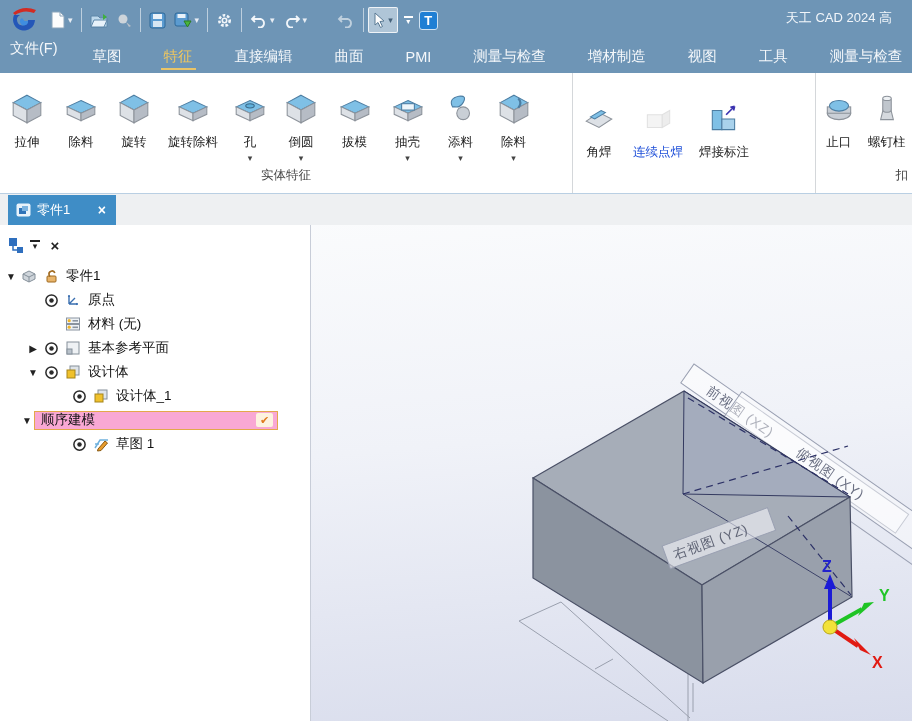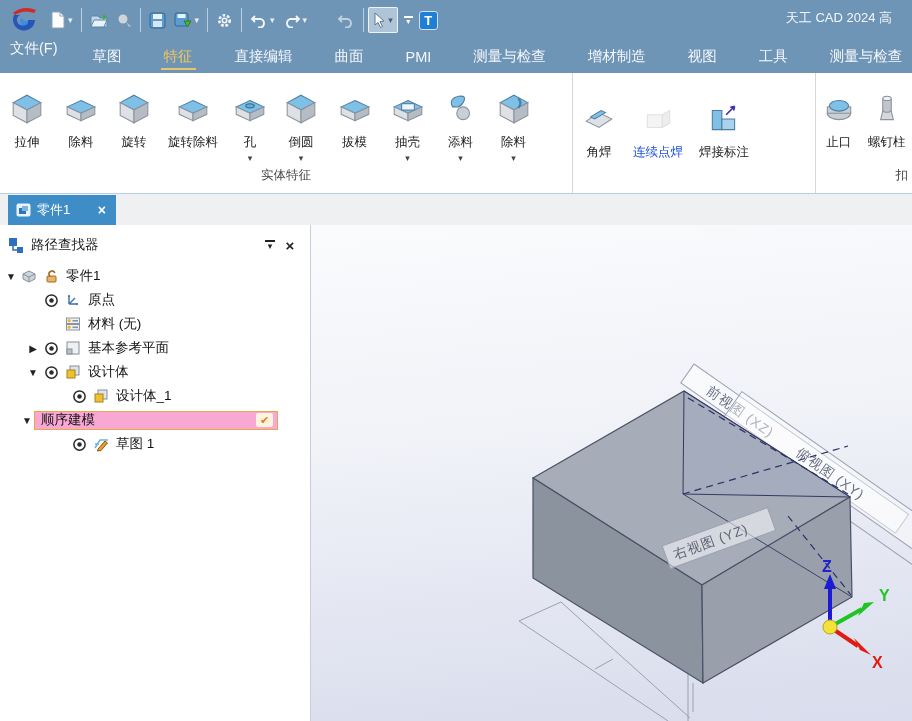--- a/index.html
+++ b/index.html
@@ -451,21 +451,20 @@
   </svg>
 </div>
 
 <aside class="pathfinder">
   <div class="pfheader">
     <svg width="17" height="17" viewBox="0 0 17 17">
       <rect x="1" y="1" width="8" height="8" fill="#2f6fbe"></rect>
       <rect x="9" y="10" width="6" height="6" fill="#2f6fbe"></rect>
       <path d="M5 9 V13 H9" fill="none" stroke="#2f6fbe" stroke-width="1.5"></path>
     </svg>
-    <span class="pftitle">路径查找器</span>
     <span class="pfbtn">
       <span class="chevbar" style="margin:0">
           <span class="bar" style="background:#222;width:10px;height:2px;display:block;margin-bottom:1px"></span>
           <span style="font-size:9px;color:#222;line-height:7px">▾</span>
         </span>
     </span>
     <span class="pfbtn" style="font-size:15px;font-weight:bold">×</span>
   </div>
 
   <div class="tree">

